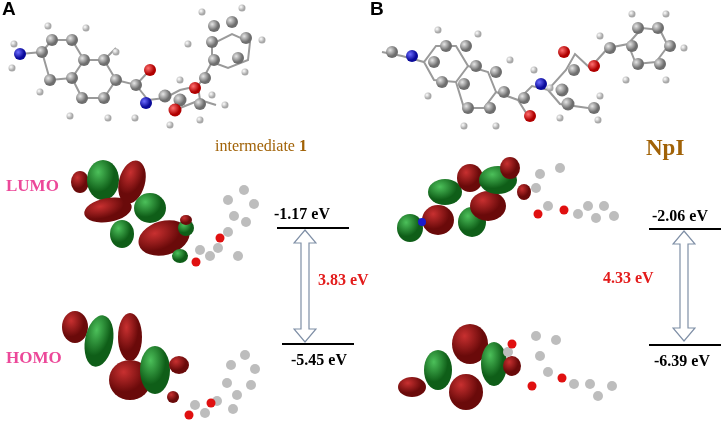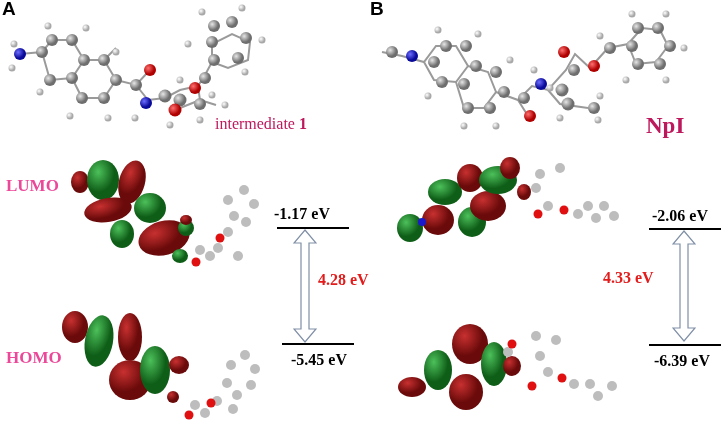--- a/index.html
+++ b/index.html
@@ -1,19 +1,19 @@
 <!DOCTYPE html>
 <html><head>
 <meta charset="utf-8">
 <style>
   html, body { margin:0; padding:0; background:#ffffff; }
   body { width:722px; height:423px; position:relative; overflow:hidden; font-family:"Liberation Serif", serif; }
   .panel-letter { position:absolute; font-family:"Liberation Sans", sans-serif; font-weight:bold; font-size:19px; color:#000; }
   .mol { position:absolute; }
-  .label-serif { position:absolute; font-family:"Liberation Serif", serif; color:#be185d; }
+  .label-serif { position:absolute; font-family:"Liberation Serif", serif; color:#a16207;margin-top:22px; }
   .orb-label { position:absolute; font-family:"Liberation Serif", serif; font-weight:bold; font-size:17px; color:#ec4899; }
   .energy { position:absolute; font-family:"Liberation Serif", serif; font-weight:bold; font-size:16px; color:#000; white-space:nowrap; }
   .gap { position:absolute; font-family:"Liberation Serif", serif; font-weight:bold; font-size:16px; white-space:nowrap; }
   .level { position:absolute; height:2px; background:#000; }
   .arrow { position:absolute; }
 </style>
 </head>
 <body>
 
 <div class="panel-letter" style="left:2px;top:-2px;">A</div>
@@ -160,21 +160,21 @@
   </g>
   <circle cx="134" cy="110" r="4.5" fill="#e01010"></circle>
     <circle cx="156" cy="98" r="4.5" fill="#e01010"></circle>
 </svg>
 
 <div class="energy" style="left:274px;top:205px;">-1.17 eV</div>
 <div class="level" style="left:277px;top:227px;width:72px;"></div>
 <svg class="arrow" style="left:293px;top:229px;" width="24" height="114" viewBox="0 0 24 114">
   <path d="M12 1 L23 14 L16 14 L16 100 L23 100 L12 113 L1 100 L8 100 L8 14 L1 14 Z" fill="#ffffff" stroke="#7f8fa6" stroke-width="1.2"></path>
 </svg>
-<div class="gap" style="left:318px;top:271px;color:#e31b1b;">4.28 eV</div>
+<div class="gap" style="left:318px;top:271px;color:#e31b1b;">3.83 eV</div>
 <div class="level" style="left:282px;top:343px;width:72px;"></div>
 <div class="energy" style="left:291px;top:351px;text-align:right;">-5.45 eV</div>
 
 <div class="panel-letter" style="left:370px;top:-2px;">B</div>
 
 <svg class="mol" style="left:370px;top:0;" width="330" height="140" viewBox="0 0 330 140">
   <g stroke="#9a9a9a" stroke-width="2" fill="none">
     <path d="M12 52 L32 56 L54 62 L66 46 L86 46 L98 66 L86 82 L64 80 L54 62"></path>
     <path d="M98 66 L118 72 L126 92 L114 108 L94 108 L86 82"></path>
     <path d="M126 92 L148 100 L162 86 L178 90 L196 70 L205 54 L220 68 L238 48 L258 44 L272 28 L290 30 L298 46 L286 62 L266 64 L258 44"></path>

